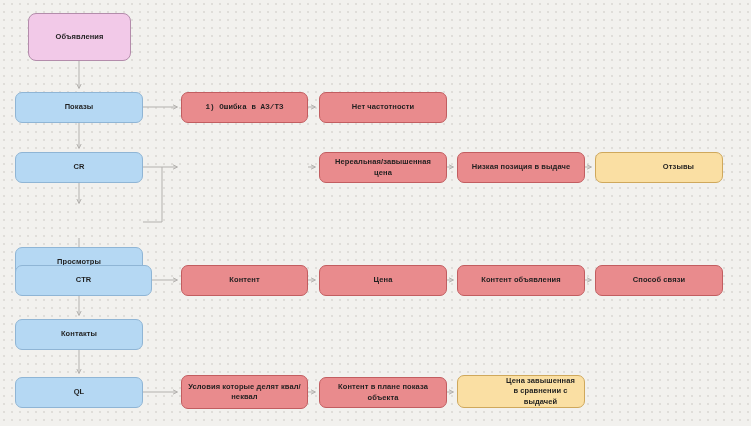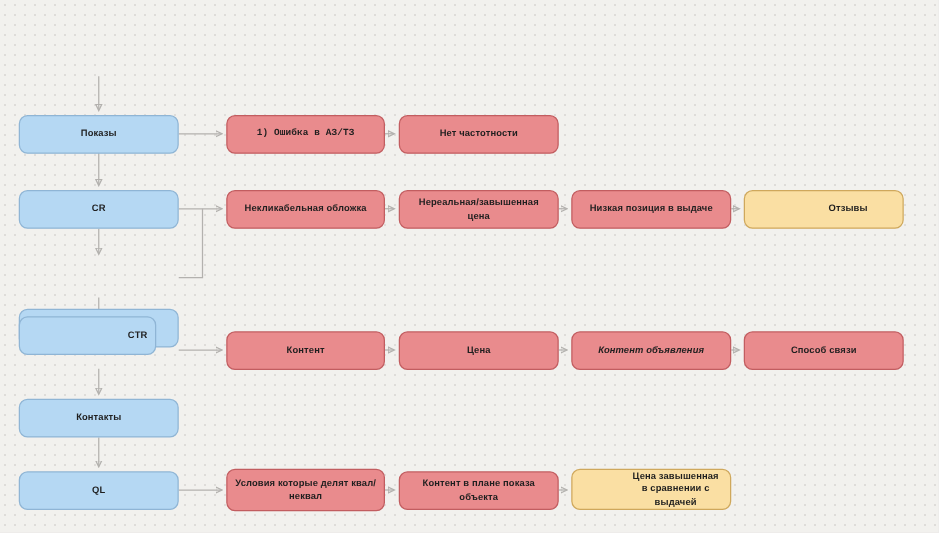--- a/index.html
+++ b/index.html
@@ -82,72 +82,72 @@
     <path d="M143,280 H177" marker-end="url(#arrow)"></path>
     <path d="M308,280 H315" marker-end="url(#arrow)"></path>
     <path d="M447,280 H453" marker-end="url(#arrow)"></path>
     <path d="M585,280 H591" marker-end="url(#arrow)"></path>
 
     <path d="M143,392 H177" marker-end="url(#arrow)"></path>
     <path d="M308,392 H315" marker-end="url(#arrow)"></path>
     <path d="M447,392 H453" marker-end="url(#arrow)"></path>
   </svg>
 
+  <div class="node pink" style="left:28px; top:13px; width:103px; height:48px;">
+    <span>Объявления</span>
+  </div>
 
   <div class="node blue" style="left:15px; top:92px; width:128px; height:31px;">
     <span>Показы</span>
   </div>
 
   <div class="node blue" style="left:15px; top:152px; width:128px; height:31px;">
     <span>CR</span>
   </div>
 
   <div class="node blue" style="left:15px; top:207px; width:128px; height:31px;margin-top:40px;">
     <span>Просмотры</span>
   </div>
 
-  <div class="node blue" style="left:15px; top:253px; width:110px; height:31px;text-align:right;">
+  <div class="node blue" style="left:15px; top:265px; width:137px; height:31px;">
     <span>CTR</span>
   </div>
 
   <div class="node blue" style="left:15px; top:319px; width:128px; height:31px;">
     <span>Контакты</span>
   </div>
 
   <div class="node blue" style="left:15px; top:377px; width:128px; height:31px;">
     <span>QL</span>
   </div>
 
   <div class="node red" style="left:181px; top:92px; width:127px; height:31px;font-family:Liberation Mono, monospace;">
     <span>1) Ошибка в АЗ/ТЗ</span>
   </div>
   <div class="node red" style="left:319px; top:92px; width:128px; height:31px;">
     <span>Нет частотности</span>
   </div>
 
-  <div class="node red" style="left:181px; top:152px; width:127px; height:31px;">
-    <span>Некликабельная обложка</span>
-  </div>
   <div class="node red" style="left:319px; top:152px; width:128px; height:31px;">
     <span>Нереальная/завышенная цена</span>
   </div>
   <div class="node red" style="left:457px; top:152px; width:128px; height:31px;">
     <span>Низкая позиция в выдаче</span>
   </div>
   <div class="node yellow" style="left:595px; top:152px; width:128px; height:31px;">
     <span>Отзывы</span>
   </div>
 
   <div class="node red" style="left:181px; top:265px; width:127px; height:31px;">
     <span>Контент</span>
   </div>
   <div class="node red" style="left:319px; top:265px; width:128px; height:31px;">
     <span>Цена</span>
   </div>
-  <div class="node red" style="left:457px; top:265px; width:128px; height:31px;font-style:italic;">
+  <div class="node red" style="left:457px; top:265px; width:128px; height:31px;">
     <span>Контент объявления</span>
   </div>
   <div class="node red" style="left:595px; top:265px; width:128px; height:31px;">
     <span>Способ связи</span>
   </div>
 
   <div class="node red" style="left:181px; top:375px; width:127px; height:34px;">
     <span>Условия которые делят квал/неквал</span>
   </div>
   <div class="node red" style="left:319px; top:377px; width:128px; height:31px;">

